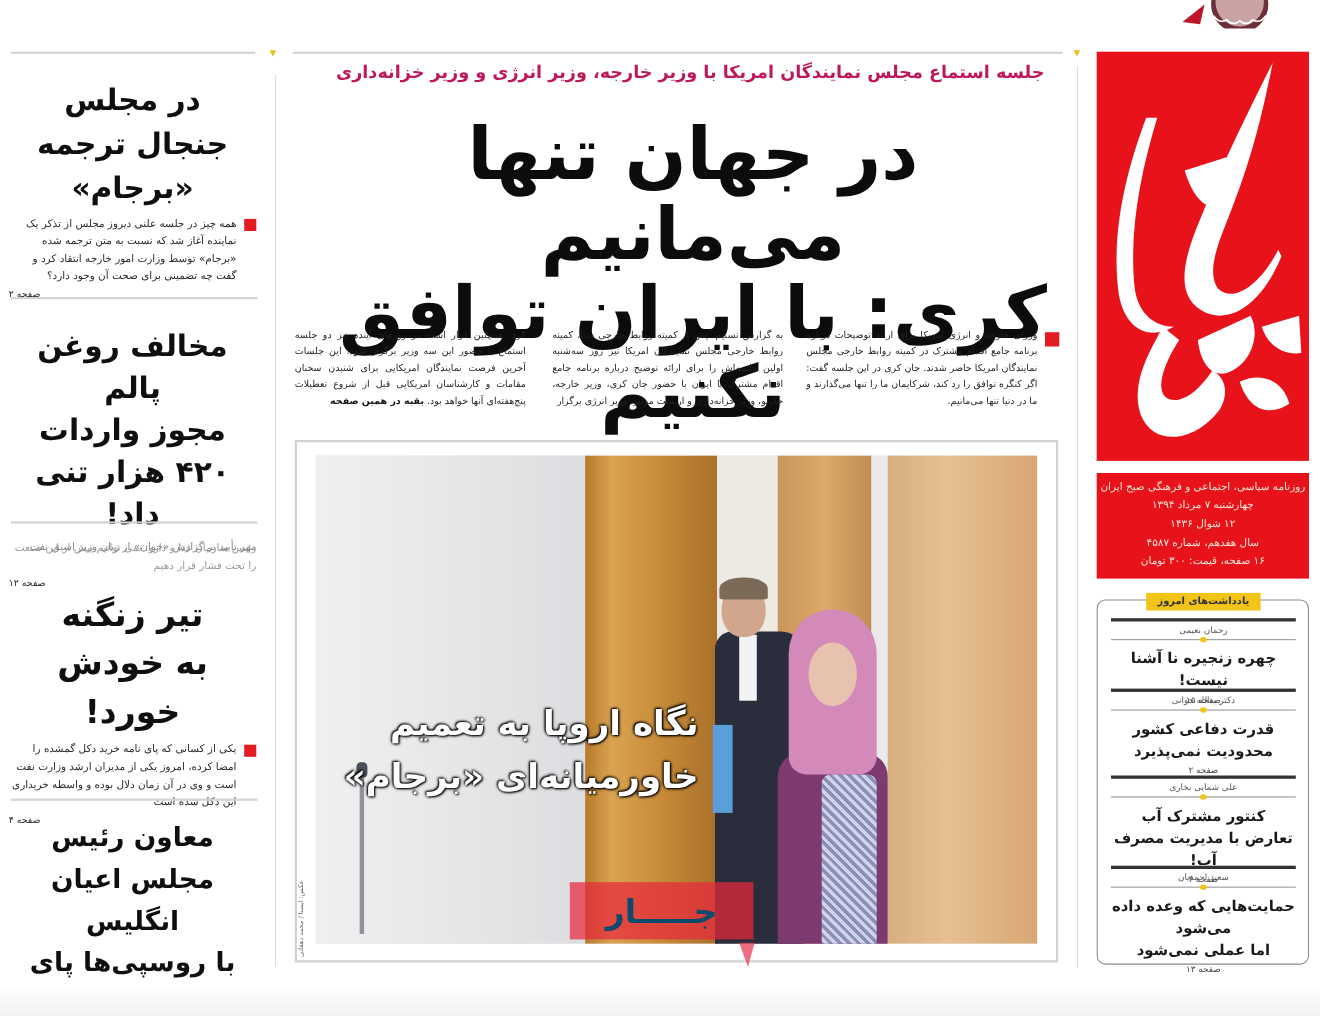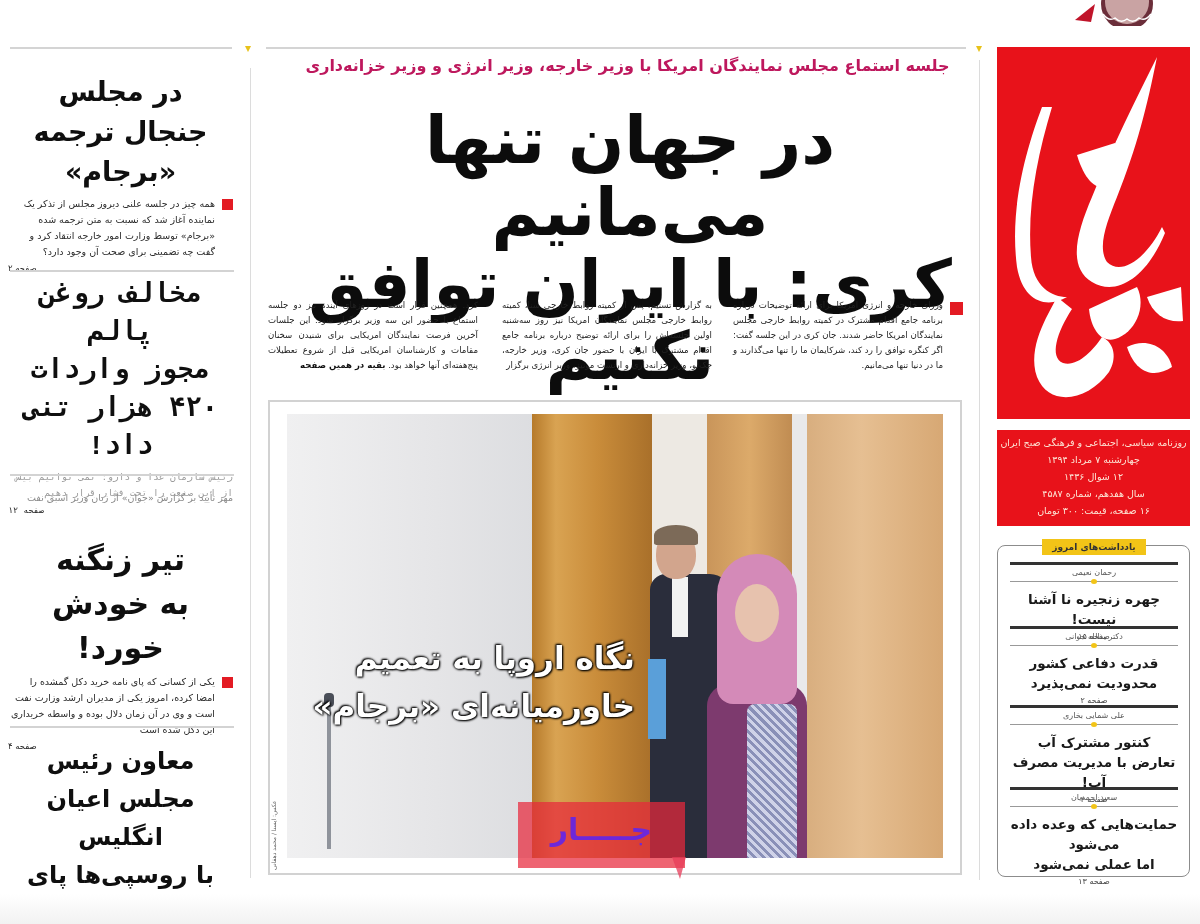--- a/index.html
+++ b/index.html
@@ -60,21 +60,21 @@
   .photo .woman .face { position: absolute; left: 28px; top: 30px; width: 44px; height: 58px; background: #e7c2ae; border-radius: 50%; }
   .photo .woman .coat { position: absolute; left: 0; top: 130px; width: 100px; height: 180px; background: #7d3a6e; border-radius: 22px 22px 0 0; }
   .photo .woman .bag { position: absolute; left: 40px; top: 150px; width: 50px; height: 160px; background: repeating-linear-gradient(45deg, #cfd2e8 0 3px, #8a90b8 3px 6px); border-radius: 8px; }
   .photo .mic { position: absolute; left: 40px; top: 285px; width: 4px; height: 150px; background: #8f939b; }
   .photo .mic::before { content: ""; position: absolute; left: -3px; top: -6px; width: 10px; height: 14px; background: #4a4e58; border-radius: 4px; }
 
   .photo-kicker { position: absolute; left: 287px; top: 570px; width: 230px; text-align: right; font-size: 13px; line-height: 22px; font-weight: bold; color: #222; }
   .photo-title { position: absolute; left: 287px; top: 634px; width: 348px; text-align: right; font-size: 31px; line-height: 48px; font-weight: bold; color: #fff; text-shadow: 0 0 3px #000, 1px 1px 2px #000, -1px -1px 2px #000; }
   .photo-credit { position: absolute; left: 270px; top: 800px; width: 12px; height: 70px; font-size: 6px; color: #666; writing-mode: vertical-rl; transform: rotate(180deg); }
 
-  .watermark { position: absolute; left: 518px; top: 802px; width: 167px; height: 66px; background: rgba(231, 40, 60, 0.72); color: #6d28d9; font-size: 30px; font-weight: bold; text-align: center; line-height: 55px; }
+  .watermark { position: absolute; left: 518px; top: 802px; width: 167px; height: 52px; background: rgba(231, 40, 60, 0.72); color: #0c4a6e; font-size: 30px; font-weight: bold; text-align: center; line-height: 55px; }
   .watermark-tail { position: absolute; left: 672px; top: 857px; width: 0; height: 0; border-left: 8px solid transparent; border-right: 6px solid transparent; border-top: 22px solid rgba(231, 60, 90, 0.75); }
 
   
   .story { position: absolute; left: 8px; width: 225px; text-align: right; }
   .story .stitle { font-weight: bold; color: #0f0f0f; }
   .story .sub { font-size: 9.5px; color: #9a9a9a; line-height: 16px; margin-top: 4px; }
   .story .body { font-size: 9.5px; color: #2a2a2a; line-height: 16px; margin-top: 4px; padding-right: 18px; position: relative; }
   .story .body .bullet { position: absolute; right: 0; top: 3px; width: 11px; height: 11px; background: #e31b23; }
   .story .spage { font-size: 8.5px; color: #222; margin-top: 3px; text-align: left; }
   .story .above { font-size: 9.5px; color: #8a8a8a; line-height: 16px; margin-bottom: 6px; }
@@ -222,21 +222,21 @@
       <div>جنجال ترجمه «برجام»</div>
     </div>
     <div class="body">
       <span class="bullet"></span>
       <span>همه چیز در جلسه علنی دیروز مجلس از تذکر یک نماینده آغاز شد که نسبت به متن ترجمه شده «برجام» توسط وزارت امور خارجه انتقاد کرد و گفت چه تضمینی برای صحت آن وجود دارد؟</span>
     </div>
     <div class="spage">صفحه ۲</div>
   </div>
   <div class="hsep" style="top:270px;"></div>
 
-  <div class="story" style="top:276px;font-family:Liberation Mono, monospace;">
+  <div class="story" style="top:297px;">
     <div class="stitle" style="font-size:27px; line-height:38px; text-align:center;">
       <div>مخالف روغن پالم</div>
       <div>مجوز واردات</div>
       <div>۴۲۰ هزار تنی داد!</div>
     </div>
     <div class="sub">رئیس سازمان غذا و دارو: نمی توانیم بیش از این صنعت را تحت فشار قرار دهیم</div>
     <div class="spage">صفحه ۱۲</div>
   </div>
   <div class="hsep" style="top:474px;"></div>
 

